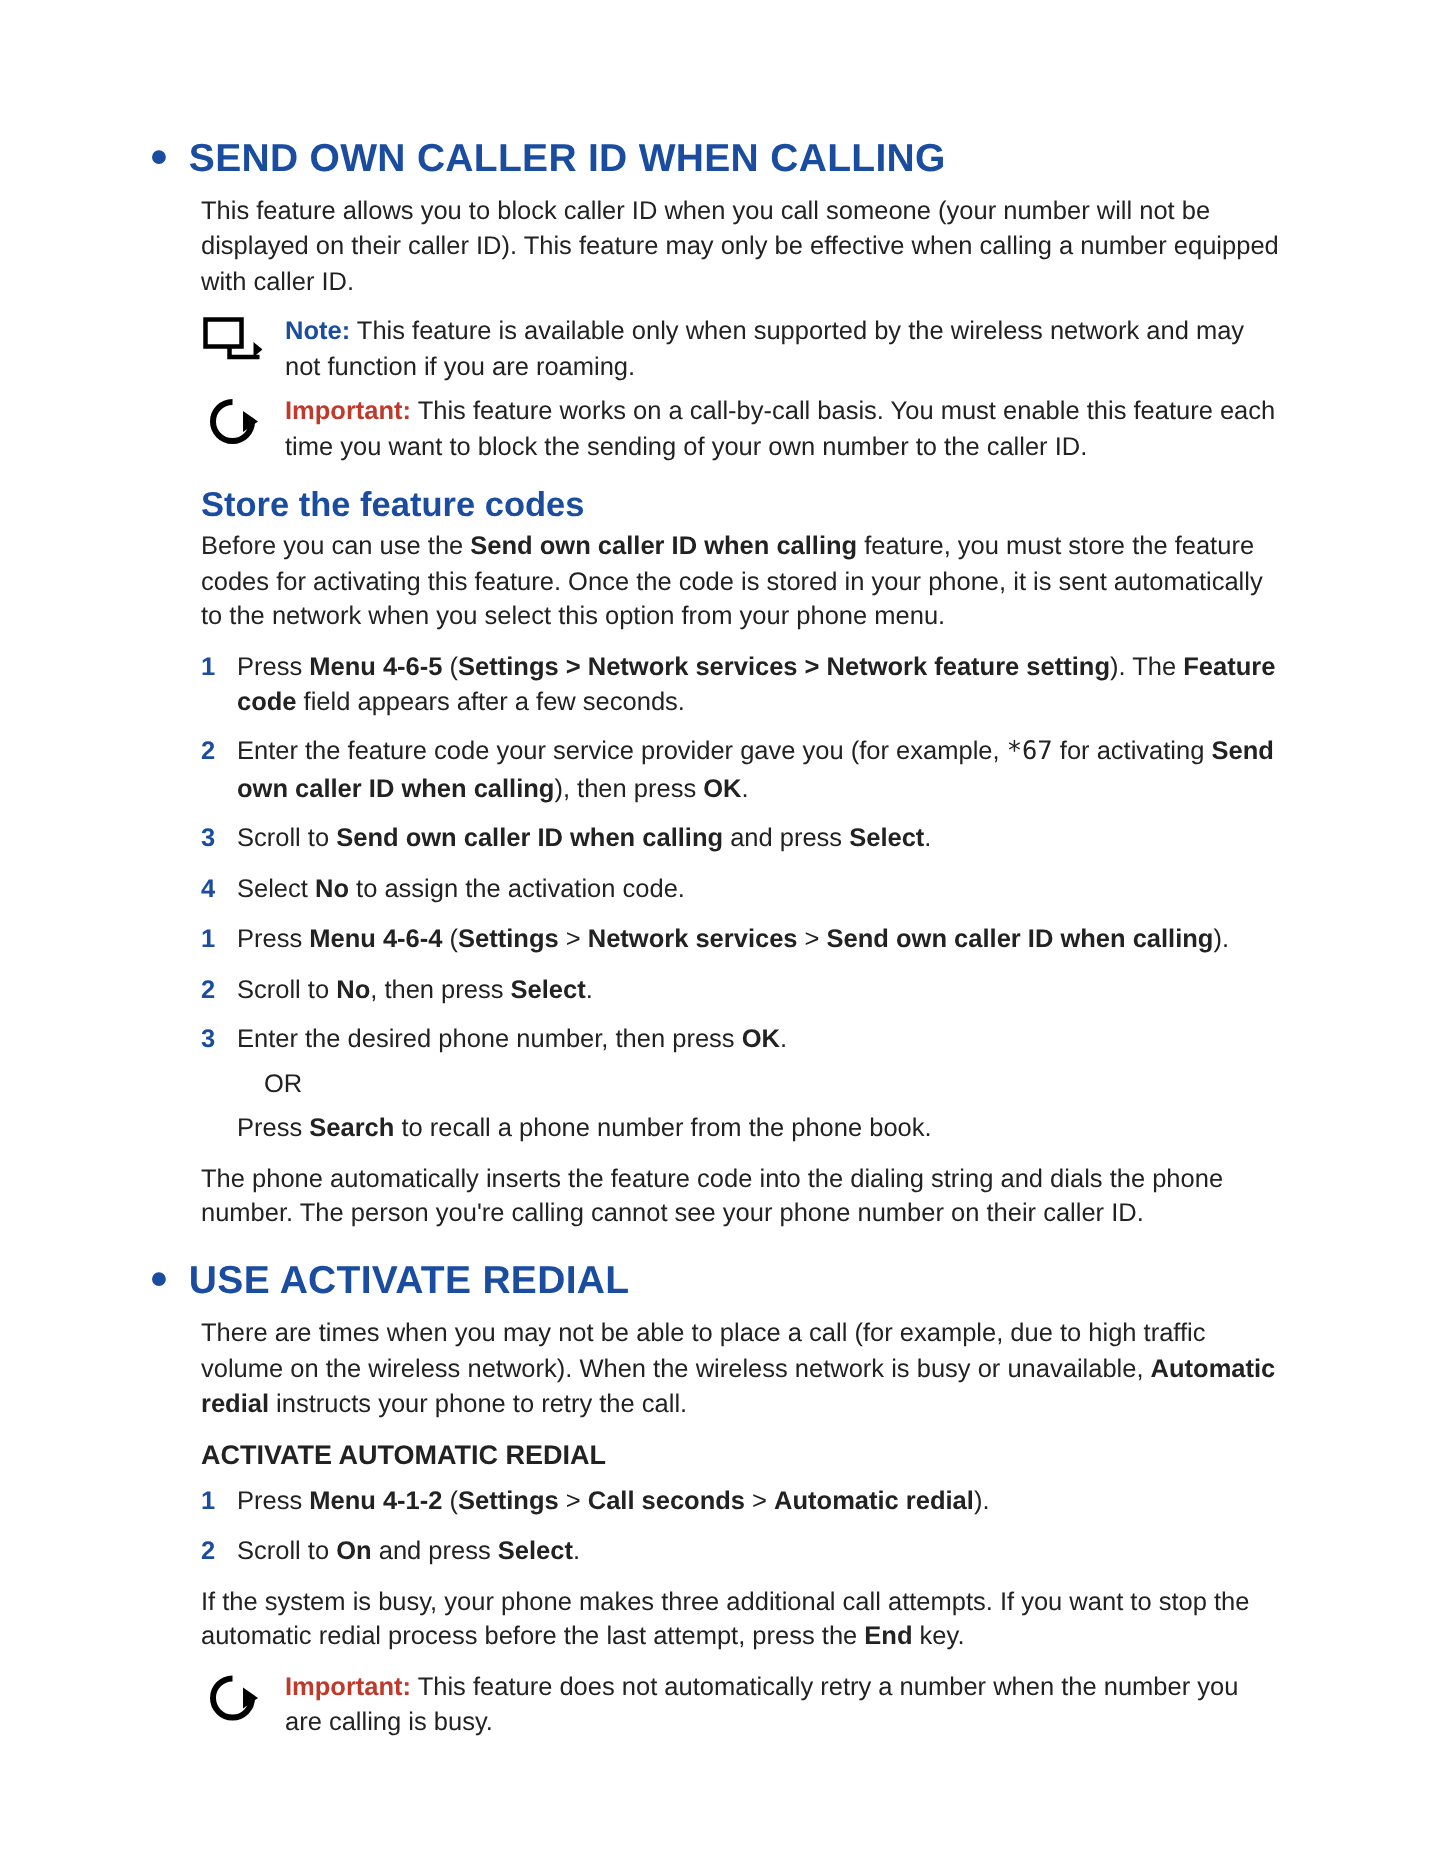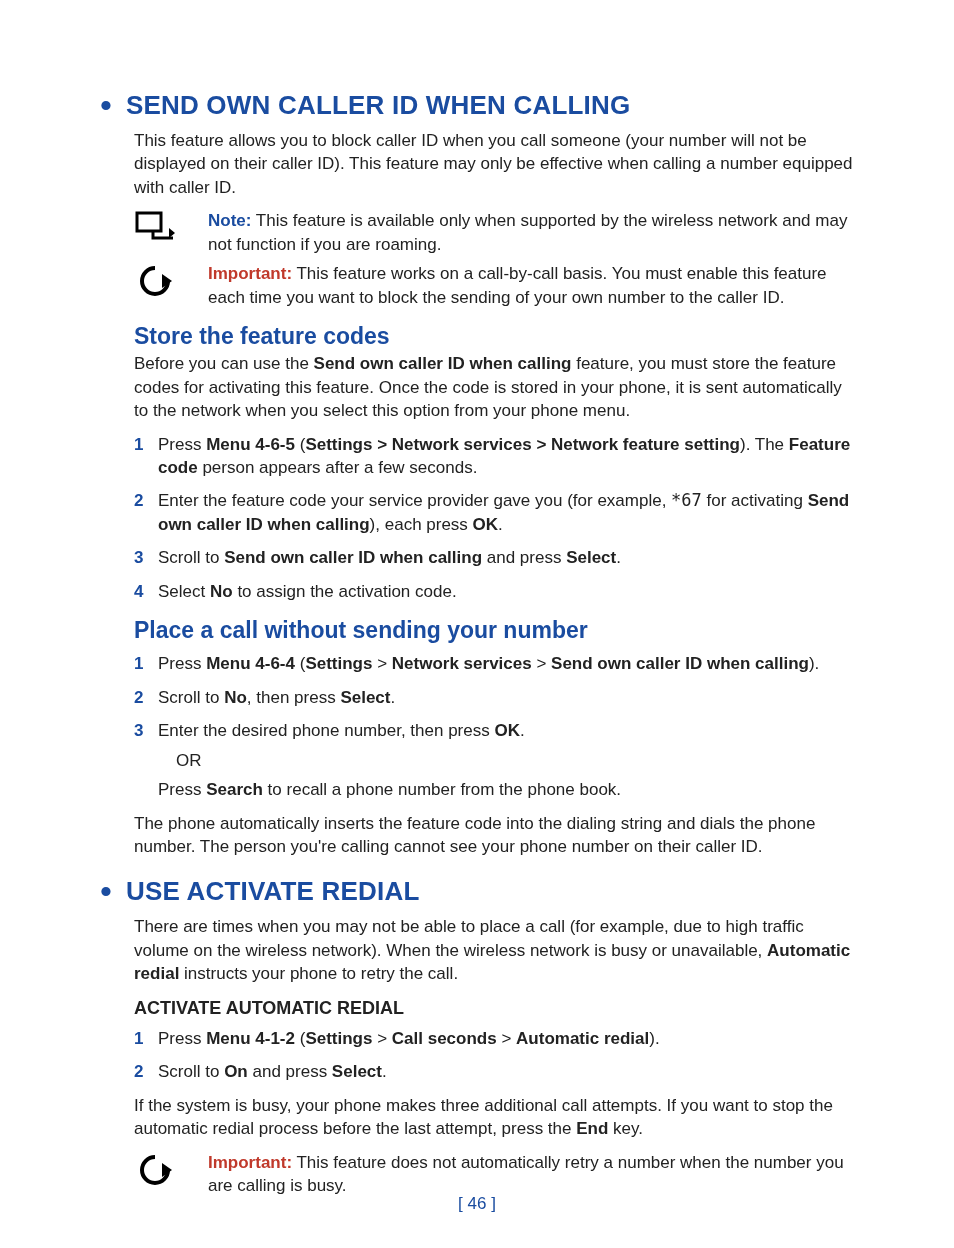--- a/index.html
+++ b/index.html
@@ -50,21 +50,21 @@
   .h3 {
     color: #222;
     font-weight: 700;
     font-size: 18px;
     margin: 12px 0 2px 0;
     text-transform: uppercase;
   }
   .callout {
     display: flex;
     align-items: flex-start;
-    gap: 32px;
+    gap: 14px;
     margin: 6px 0 4px 0;
   }
   .callout .icon {
     width: 42px;
     flex: 0 0 42px;
     display: flex;
     justify-content: center;
     padding-top: 2px;
   }
   .callout .txt {
@@ -149,44 +149,43 @@
     </div>
 
     <div class="h2">Store the feature codes</div>
     <p class="body">
       <span>Before you can use the </span><b>Send own caller ID when calling</b><span> feature, you must store the feature codes for activating this feature. Once the code is stored in your phone, it is sent automatically to the network when you select this option from your phone menu.</span>
     </p>
     <ol class="steps">
       <li>
           <span class="num">1</span>
           <span class="txt">
-        <span>Press </span><b>Menu 4-6-5</b><span> (</span><b>Settings &gt; Network services &gt; Network feature setting</b><span>). The </span><b>Feature code</b><span> person appears after a few seconds.</span>
+        <span>Press </span><b>Menu 4-6-5</b><span> (</span><b>Settings &gt; Network services &gt; Network feature setting</b><span>). The </span><b>Feature code</b><span> field appears after a few seconds.</span>
       </span>
         </li>
       <li>
           <span class="num">2</span>
           <span class="txt">
-        <span>Enter the feature code your service provider gave you (for example, </span><span class="code">*67</span><span> for activating </span><b>Send own caller ID when calling</b><span>), each press </span><b>OK</b><span>.</span>
+        <span>Enter the feature code your service provider gave you (for example, </span><span class="code">*67</span><span> for activating </span><b>Send own caller ID when calling</b><span>), then press </span><b>OK</b><span>.</span>
       </span>
         </li>
       <li>
           <span class="num">3</span>
           <span class="txt">
         <span>Scroll to </span><b>Send own caller ID when calling</b><span> and press </span><b>Select</b><span>.</span>
       </span>
         </li>
       <li>
           <span class="num">4</span>
           <span class="txt">
         <span>Select </span><b>No</b><span> to assign the activation code.</span>
       </span>
         </li>
     </ol>
 
-    <div class="h2">Place a call without sending your number</div>
     <ol class="steps">
       <li>
           <span class="num">1</span>
           <span class="txt">
         <span>Press </span><b>Menu 4-6-4</b><span> (</span><b>Settings</b><span> &gt; </span><b>Network services</b><span> &gt; </span><b>Send own caller ID when calling</b><span>).</span>
       </span>
         </li>
       <li>
           <span class="num">2</span>
           <span class="txt">
@@ -241,14 +240,13 @@
           <path d="M19 4 A13 13 0 1 0 32 17" fill="none" stroke="#000" stroke-width="4"></path>
           <path d="M26 10 L36 17 L26 24 Z" fill="#000"></path>
         </svg>
       </div>
       <div class="txt">
         <span class="callout-label imp-label">Important:</span><span> This feature does not automatically retry a number when the number you are calling is busy.</span>
       </div>
     </div>
   </div>
 
-  <div class="footer">[ 46 ]</div>
 </div>
 
 </body></html>

